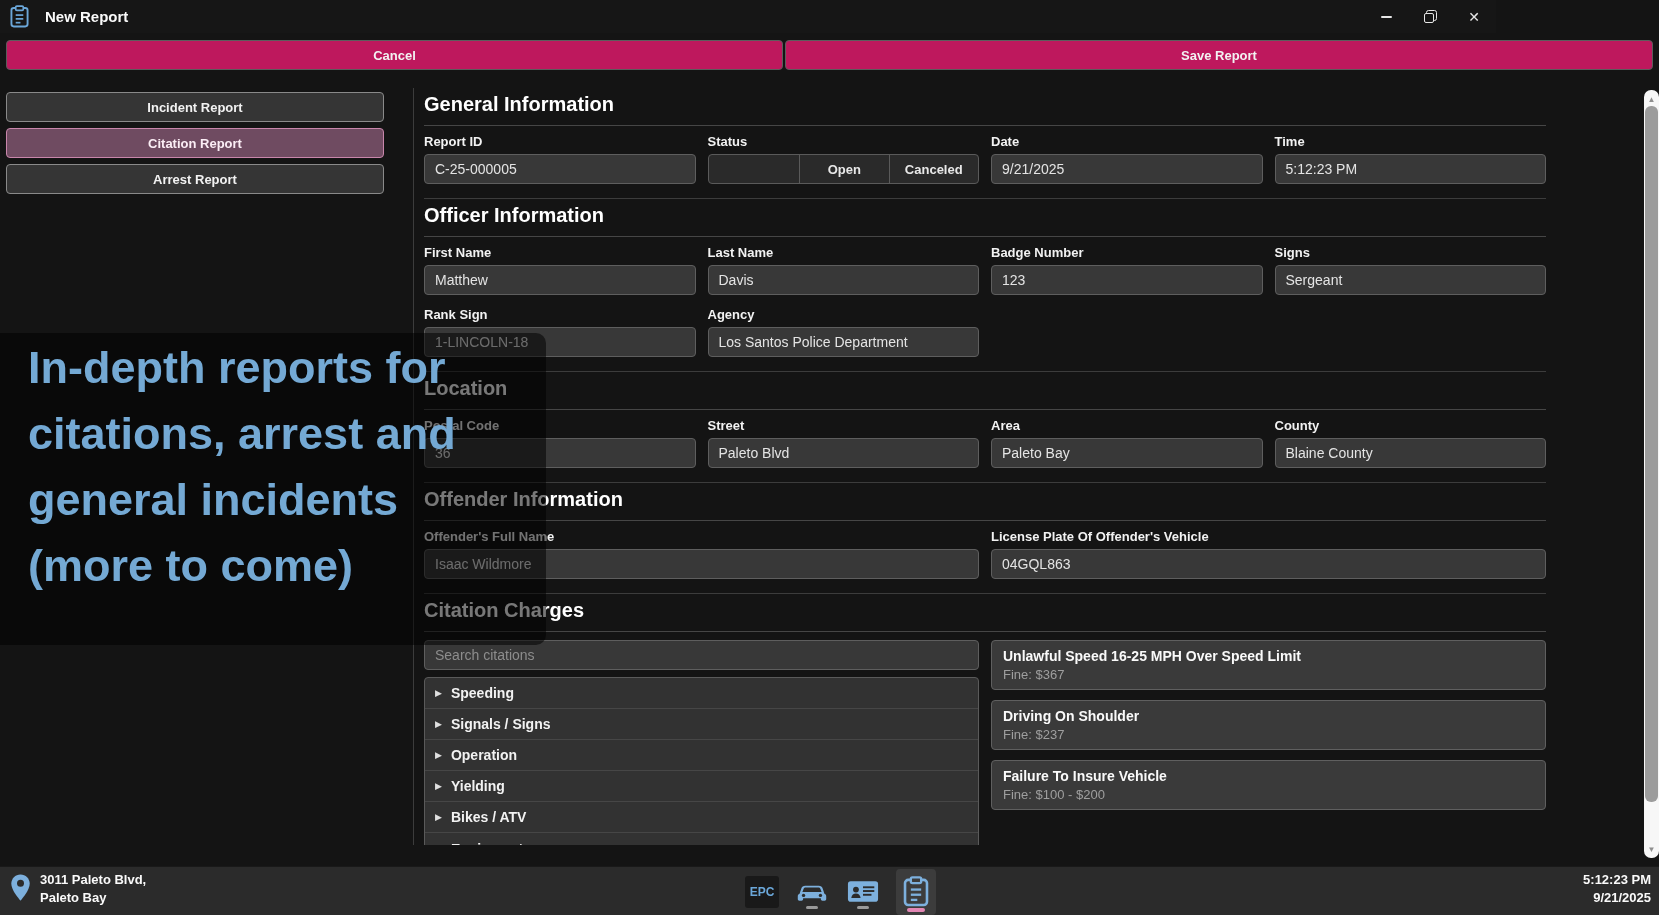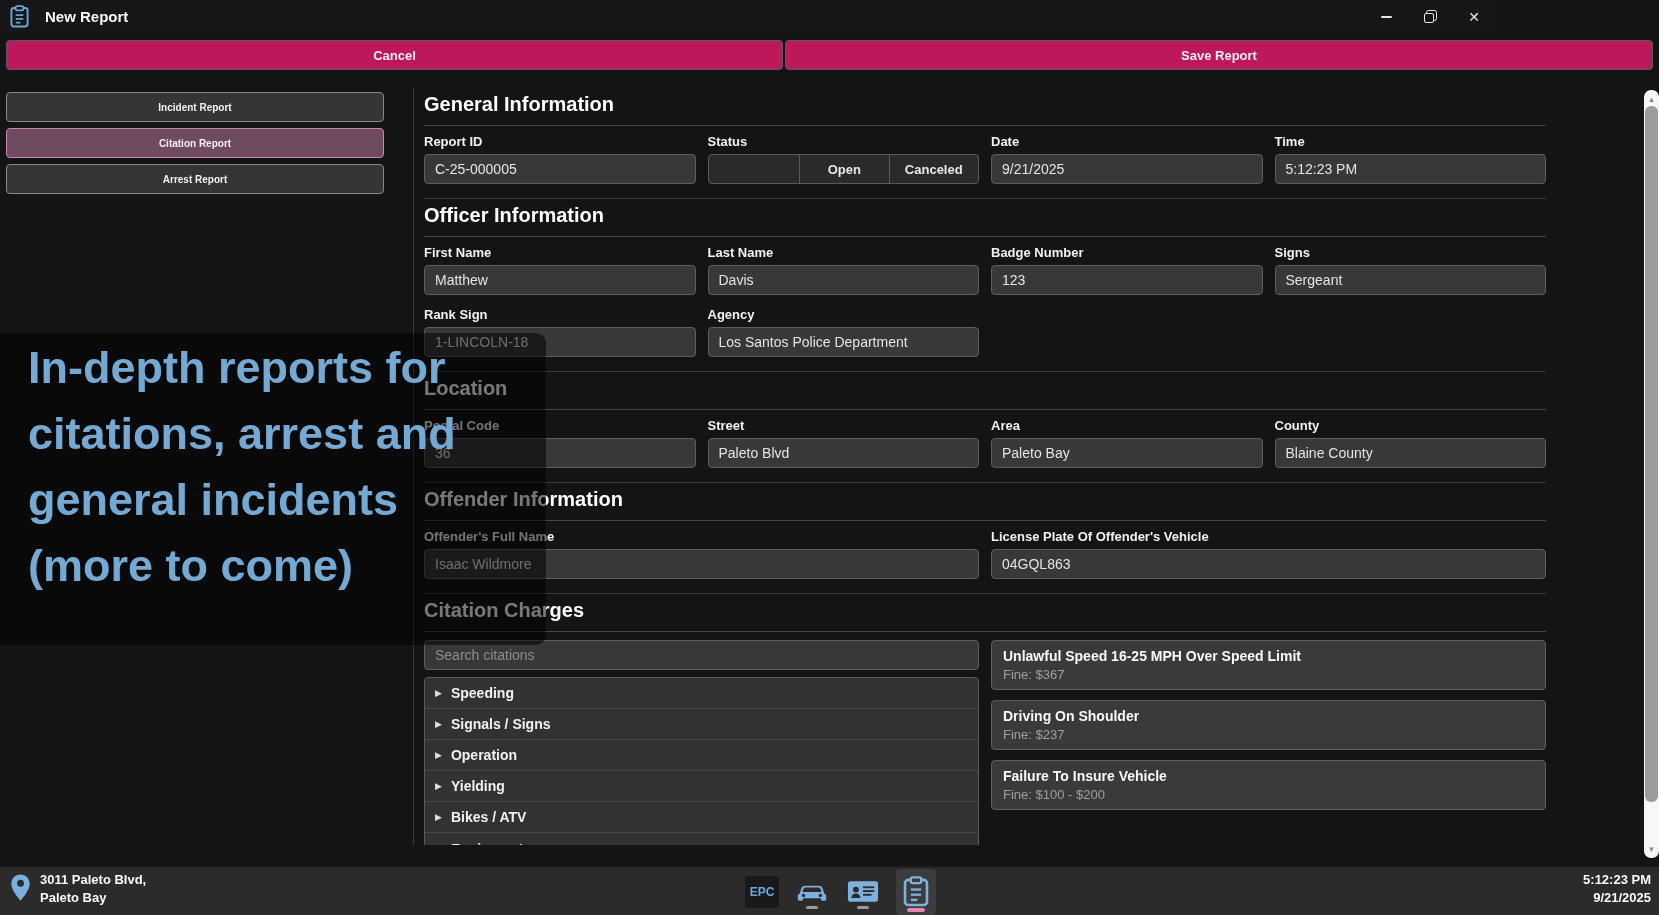--- a/index.html
+++ b/index.html
@@ -24,21 +24,21 @@
   .close-glyph { font-size:14px; line-height:14px; }
 
   
   .action-btn { position:absolute; top:40px; height:30px; background:#be185d; border:1px solid #5c5c5c; border-radius:4px;
     display:flex; align-items:center; justify-content:center; font-size:13px; font-weight:bold; color:#f2f2f2;text-align:center; }
   .cancel-btn { left:6px; width:777px; }
   .save-btn { left:785px; width:868px; }
 
   
   .side-btn { position:absolute; left:6px; width:378px; height:30px; background:#353535; border:1px solid #8a8a8a; border-radius:4px;
-    display:flex; align-items:center; justify-content:center; font-size:10px; font-weight:bold; color:#f2f2f2; }
+    display:flex; align-items:center; justify-content:center; font-size:13px; font-weight:bold; color:#f2f2f2; }
   .side-btn.active { background:#6f4b61; border-color:#c886ab; color:#fbeef5; }
 
   .vline { position:absolute; left:413px; top:88px; height:757px; width:1px; background:#3c3c3c; }
 
   
   .form { position:absolute; left:424px; top:88px; width:1122px; height:757px; overflow:hidden; }
   .section { padding-bottom:14px; }
   .section + .section { border-top:1px solid #3c3c3c; }
   .section h2 { font-size:20px; font-weight:bold; color:#ffffff; padding:5px 0 9px 0; border-bottom:1px solid #464646; }
   .row { display:grid; grid-template-columns:repeat(4,1fr); gap:12px; margin-top:8px; }

